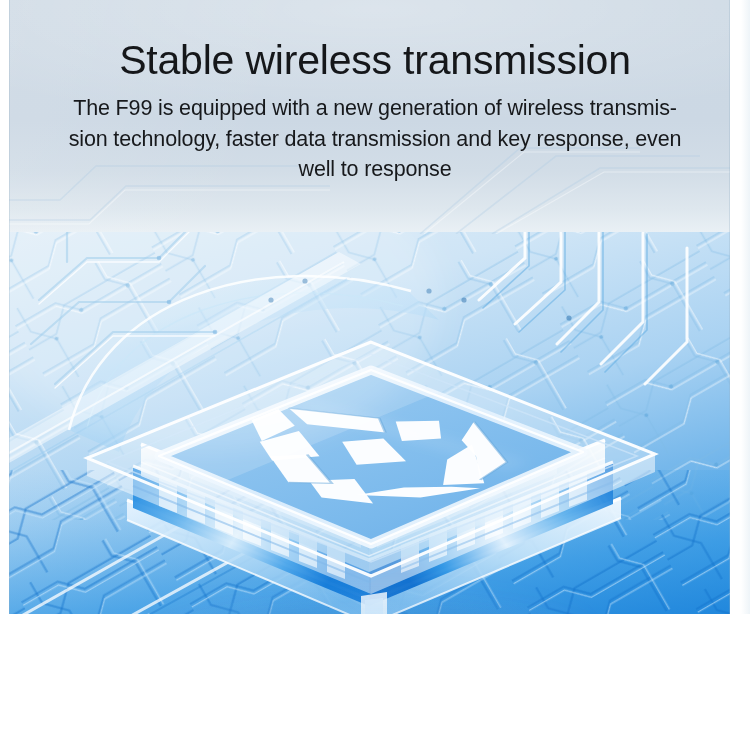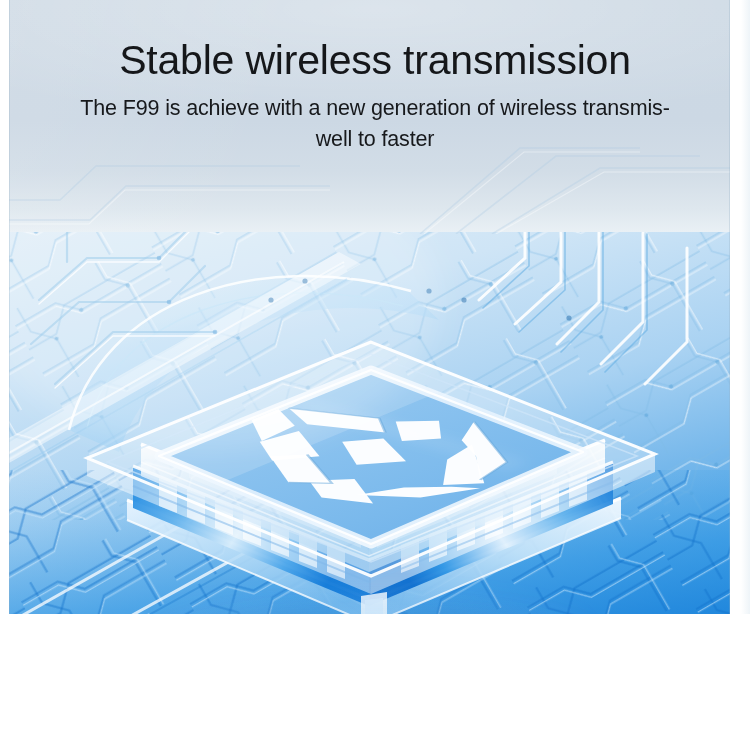--- a/index.html
+++ b/index.html
@@ -445,22 +445,23 @@
       <g fill="none" stroke="#ffffff" stroke-opacity=".7" stroke-width="1.1">
         <path d="M0 82 L89 82 L125 48 L330 48"></path>
         <path d="M424 92 L524 10 L640 10"></path>
         <path d="M496 92 L604 30 L750 30"></path>
       </g>
     </svg>
 
     <div class="title-block">
       <h1 class="title">Stable wireless transmission</h1>
       <p class="subtitle">
-        <span class="ln">The F99 is achieve with a new generation of wireless transmis-</span>
-        <span class="ln">well to faster</span>
+        <span class="ln">The F99 is equipped with a new generation of wireless transmis-</span>
+        <span class="ln">sion technology, faster data transmission and key response, even</span>
+        <span class="ln">well to response</span>
       </p>
     </div>
   </div>
 
   <div class="frame-left"></div>
   <div class="frame-hairline-l"></div>
   <div class="frame-right"></div>
   <div class="frame-hairline-r"></div>
 
 </div>

